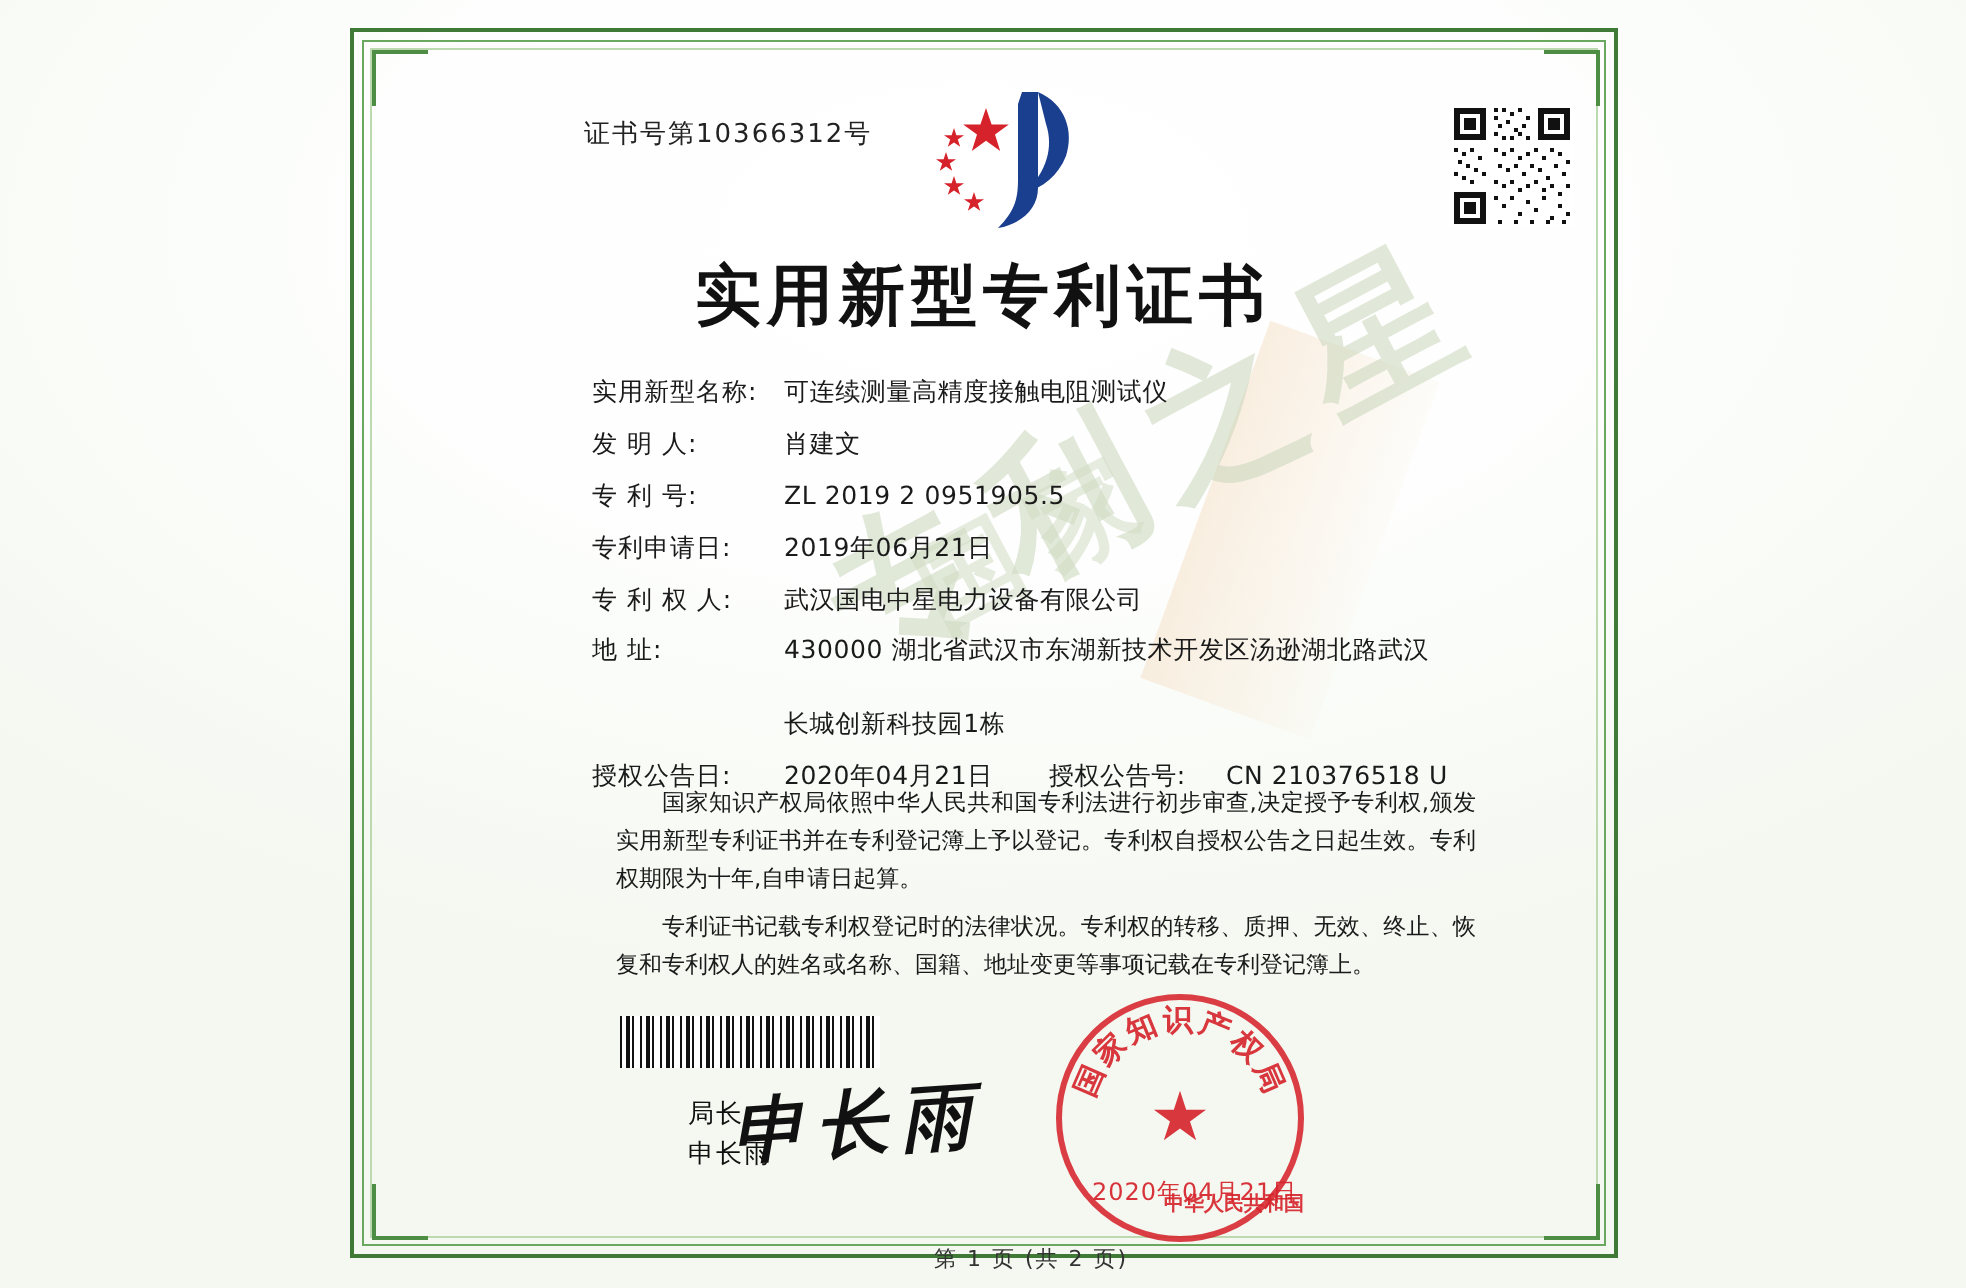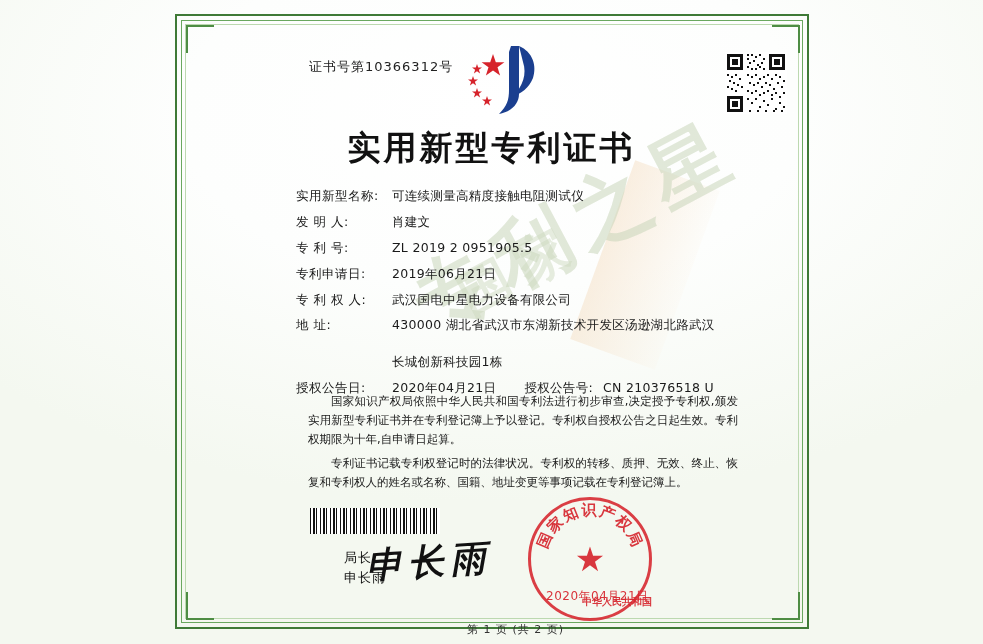--- a/index.html
+++ b/index.html
@@ -100,21 +100,21 @@
     width: 90px;
     height: 190px;
     transform: rotate(20deg);
     background: linear-gradient(90deg, rgba(245,225,200,0.55), rgba(250,240,225,0.15));
     pointer-events: none;
   }
 
   
   .cert-number {
     position: absolute;
-    left: 309px;
+    left: 292px;
     top: 58px;
     font-family: "DejaVu Sans", sans-serif;
     font-size: 13px;
     color: #222;
     letter-spacing: 1px;
   }
   .qr {
     position: absolute;
     right: 196px;
     top: 52px;
@@ -177,21 +177,21 @@
   }
   .inline-pair {
     display: flex;
     align-items: flex-start;
   }
   .inline-pair .p2-label {
     margin-left: 28px;
     white-space: nowrap;
   }
   .inline-pair .p2-value {
-    margin-left: 10px;
+    margin-left: 20px;
     white-space: nowrap;
   }
 
   
   .paragraphs {
     position: absolute;
     left: 296px;
     top: 392px;
     width: 430px;
     font-family: "DejaVu Sans", sans-serif;

